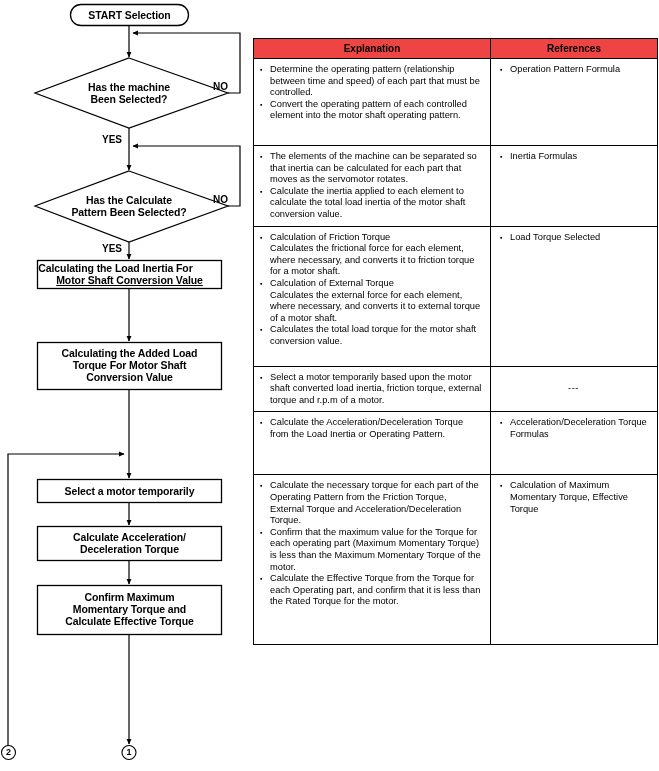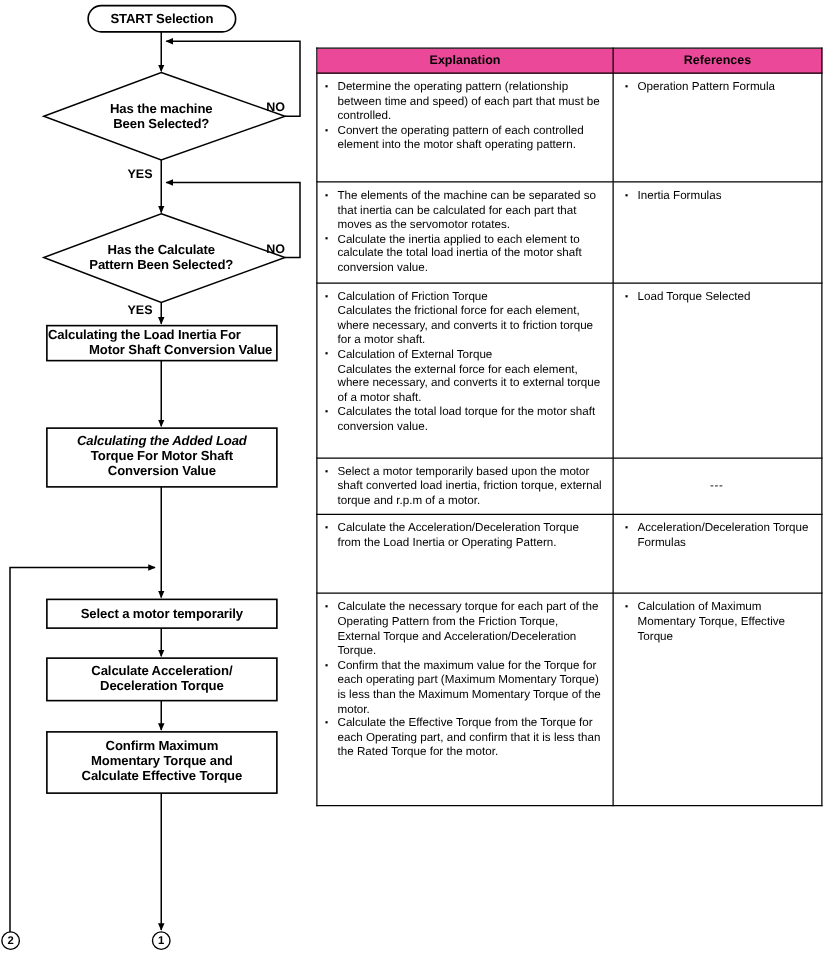--- a/index.html
+++ b/index.html
@@ -77,21 +77,21 @@
     border-collapse: collapse;
     width: 404px;
     table-layout: fixed;
     font-size: 9.3px;
     line-height: 11.6px;
   }
   table.exp col.c1 { width: 237px; }
   table.exp col.c2 { width: 167px; }
 
   table.exp th {
-    background: #ec4899;
+    background: #ef4444;
     border: 1px solid #000;
     font-size: 10px;
     font-weight: bold;
     height: 20px;
     padding: 2px 4px;
     text-align: center;
     vertical-align: middle;
   }
   table.exp td {
     border: 1px solid #000;
@@ -193,23 +193,23 @@
     <div class="edge-label" style="left:213px; top:81px;">NO</div>
     <div class="edge-label" style="left:102px; top:134px;">YES</div>
 
     <div class="node-text" style="left:32px; top:193px; width:194px; height:14px;">Has the Calculate</div>
     <div class="node-text" style="left:32px; top:205px; width:194px; height:14px;text-align:right;">Pattern Been Selected?</div>
 
     <div class="edge-label" style="left:213px; top:194px;">NO</div>
     <div class="edge-label" style="left:102px; top:243px;">YES</div>
 
     <div class="node-text" style="left:24px; top:262px; width:183px; height:13px;">Calculating the Load Inertia For</div>
-    <div class="node-text" style="left:53px; top:274px; width:183px; height:13px;">Motor Shaft Conversion Value</div>
-
-    <div class="node-text" style="left:38px; top:347px; width:183px; height:13px;font-style:italic;">Calculating the Added Load</div>
+    <div class="node-text" style="left:38px; top:274px; width:183px; height:13px;text-decoration:underline;">Motor Shaft Conversion Value</div>
+
+    <div class="node-text" style="left:38px; top:347px; width:183px; height:13px;">Calculating the Added Load</div>
     <div class="node-text" style="left:38px; top:359px; width:183px; height:13px;">Torque For Motor Shaft</div>
     <div class="node-text" style="left:38px; top:371px; width:183px; height:13px;">Conversion Value</div>
 
     <div class="node-text" style="left:38px; top:480px; width:183px; height:22px;">Select a motor temporarily</div>
 
     <div class="node-text" style="left:38px; top:531px; width:183px; height:13px;">Calculate Acceleration/</div>
     <div class="node-text" style="left:38px; top:543px; width:183px; height:13px;">Deceleration Torque</div>
 
     <div class="node-text" style="left:38px; top:591px; width:183px; height:13px;">Confirm Maximum</div>
     <div class="node-text" style="left:38px; top:603px; width:183px; height:13px;">Momentary Torque and</div>

